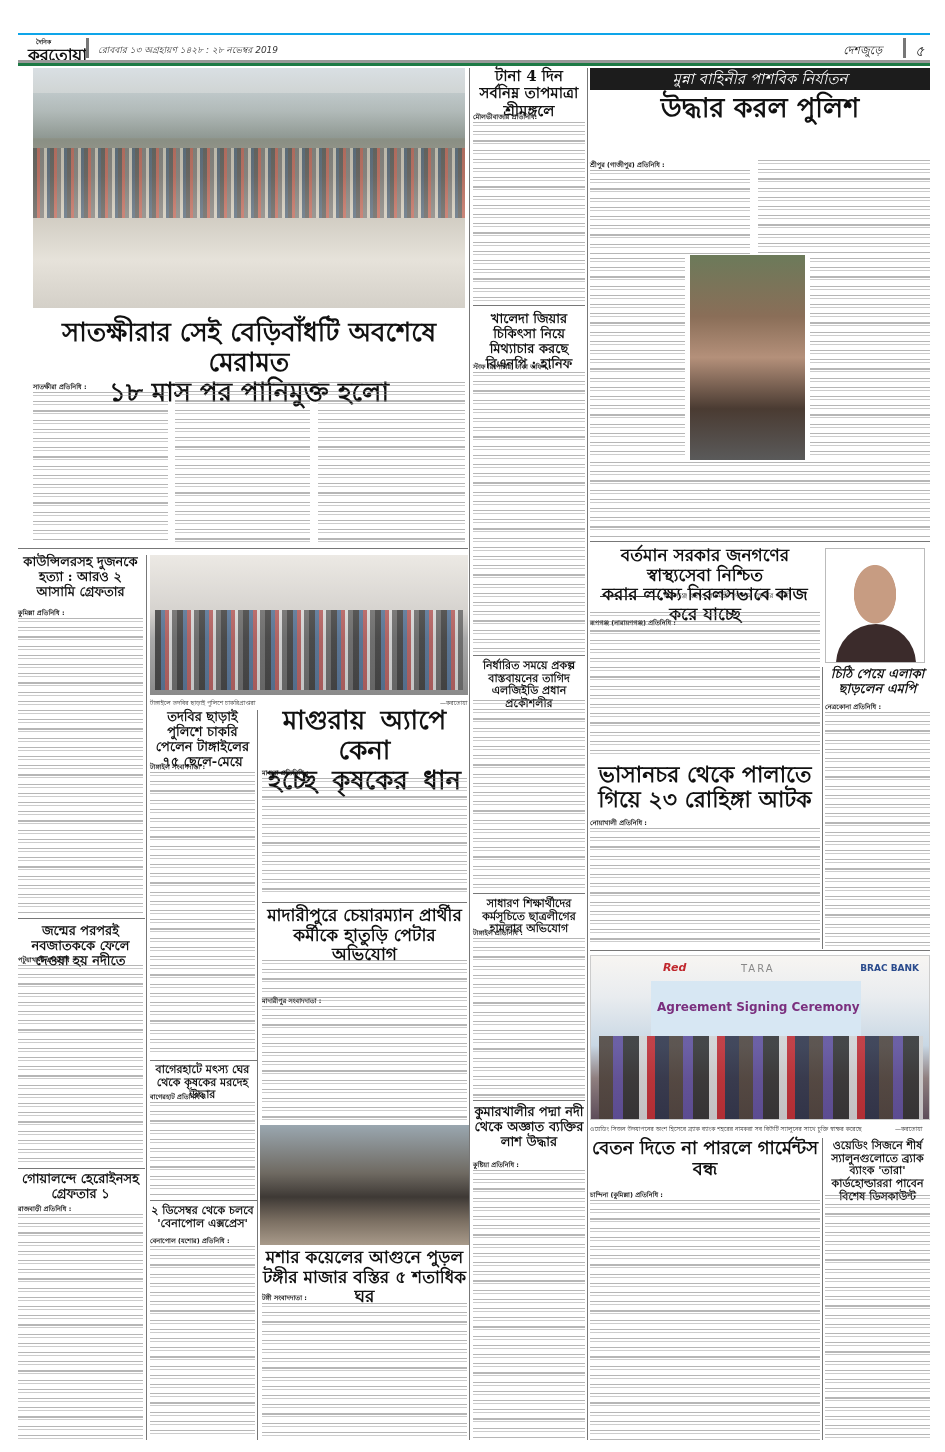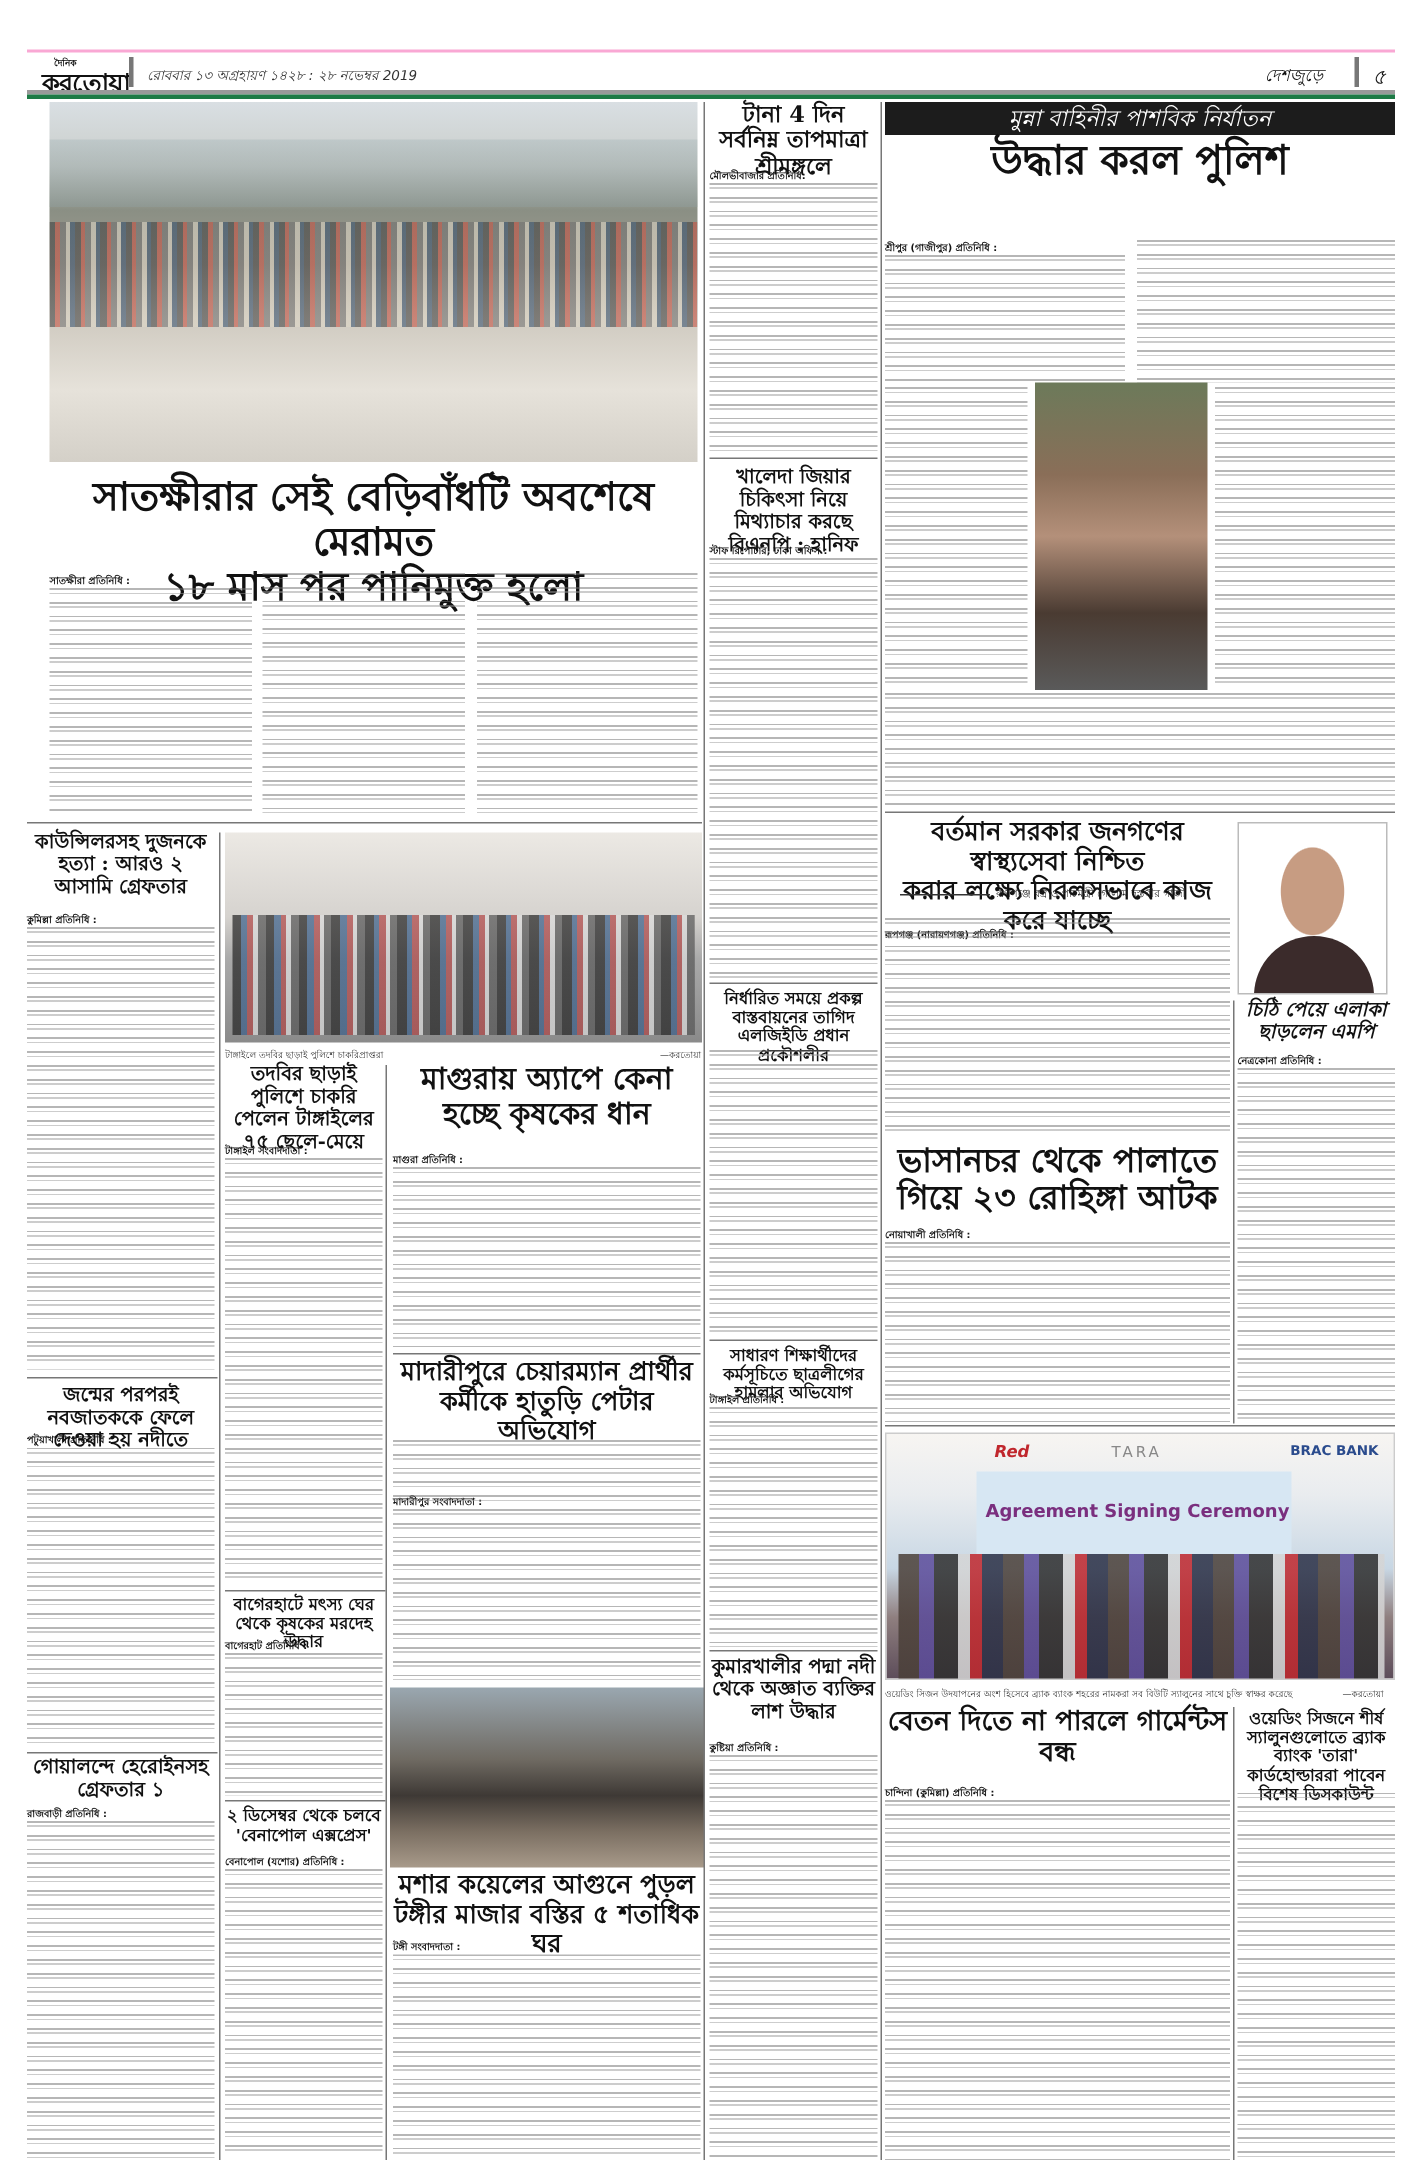--- a/index.html
+++ b/index.html
@@ -1,19 +1,19 @@
 <!DOCTYPE html>
 <html><head>
 <meta charset="utf-8">
 <style>
   * { box-sizing: border-box; margin: 0; padding: 0; }
   html, body { width: 945px; height: 1452px; background: #ffffff; overflow: hidden; }
   body { font-family: "DejaVu Sans", sans-serif; color: #111; position: relative; }
 
-  .masthead { position: absolute; left: 18px; top: 33px; width: 912px; height: 27px; border-top: 2px solid #f9a8d4; }
+  .masthead { position: absolute; left: 18px; top: 33px; width: 912px; height: 27px; border-top: 2px solid #0ea5e9; }
   .masthead .logo-small { position: absolute; left: 18px; top: 2px; font-size: 6px; font-weight: bold; }
   .masthead .logo { position: absolute; left: 10px; top: 7px; font-size: 17px; font-weight: 900; letter-spacing: -0.5px; }
   .masthead .vsep { position: absolute; top: 3px; width: 3px; height: 20px; background: #777; }
   .masthead .date { position: absolute; left: 80px; top: 8px; font-size: 9px; font-style: italic; color: #333; }
   .masthead .section { position: absolute; right: 48px; top: 7px; font-size: 11px; font-style: italic; }
   .masthead .pageno { position: absolute; right: 6px; top: 5px; font-size: 14px; font-style: italic; }
   .rule-grey { position: absolute; left: 18px; top: 60px; width: 912px; height: 3px; background: #999; }
   .rule-green { position: absolute; left: 18px; top: 63px; width: 912px; height: 3px; background: #1d7a45; }
 
   .photo { position: absolute; overflow: hidden; }
@@ -122,21 +122,21 @@
 <div class="dateline" style="left:150px;top:1092px;">বাগেরহাট প্রতিনিধি :</div>
 <div class="filler" style="left:150px;top:1102px;width:105px;height:95px;"></div>
 <div class="hline" style="left:150px;top:1200px;width:107px;"></div>
 
 <div class="headline h-xs" style="left:150px;top:1205px;width:105px;">২ ডিসেম্বর থেকে চলবে 'বেনাপোল এক্সপ্রেস'</div>
 <div class="dateline" style="left:150px;top:1236px;">বেনাপোল (যশোর) প্রতিনিধি :</div>
 <div class="filler" style="left:150px;top:1246px;width:105px;height:193px;"></div>
 
 <div class="vline" style="left:257px;top:710px;height:730px;"></div>
 
-<div class="headline h-big" style="left:262px;top:708px;width:205px;font-size:20px;">
+<div class="headline h-big" style="left:262px;top:708px;width:205px;font-size:26px;font-family:Liberation Mono, monospace;">
   <div>মাগুরায় অ্যাপে কেনা</div>
   <div>হচ্ছে কৃষকের ধান</div>
 </div>
 <div class="dateline" style="left:262px;top:768px;">মাগুরা প্রতিনিধি :</div>
 <div class="filler" style="left:262px;top:778px;width:205px;height:120px;"></div>
 <div class="hline" style="left:262px;top:902px;width:205px;"></div>
 
 <div class="headline h-med" style="left:262px;top:906px;width:205px;">মাদারীপুরে চেয়ারম্যান প্রার্থীর কর্মীকে হাতুড়ি পেটার অভিযোগ</div>
 <div class="dateline" style="left:262px;top:996px;">মাদারীপুর সংবাদদাতা :</div>
 <div class="filler" style="left:262px;top:960px;width:205px;height:160px;"></div>

